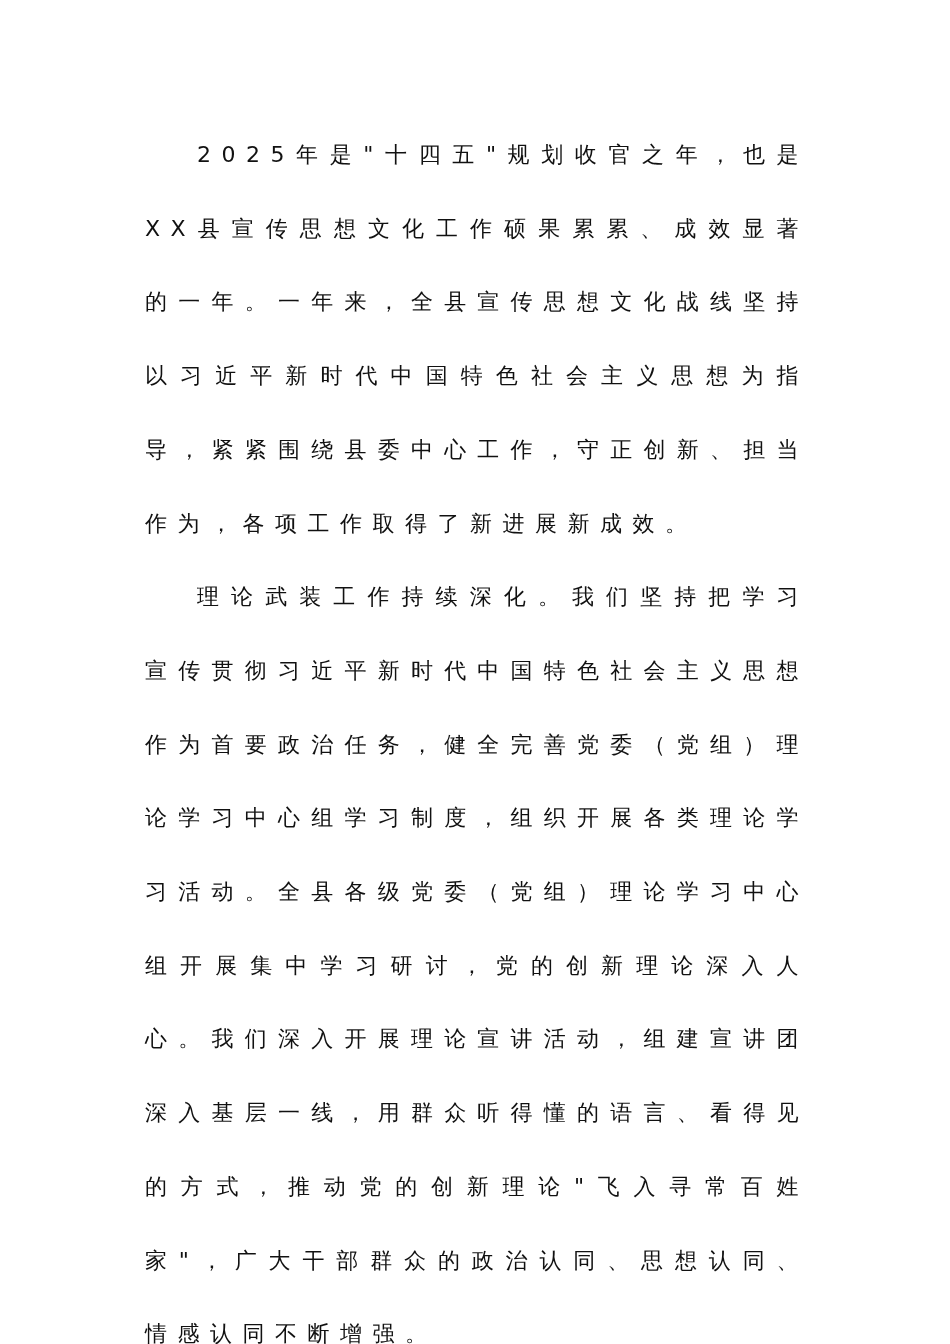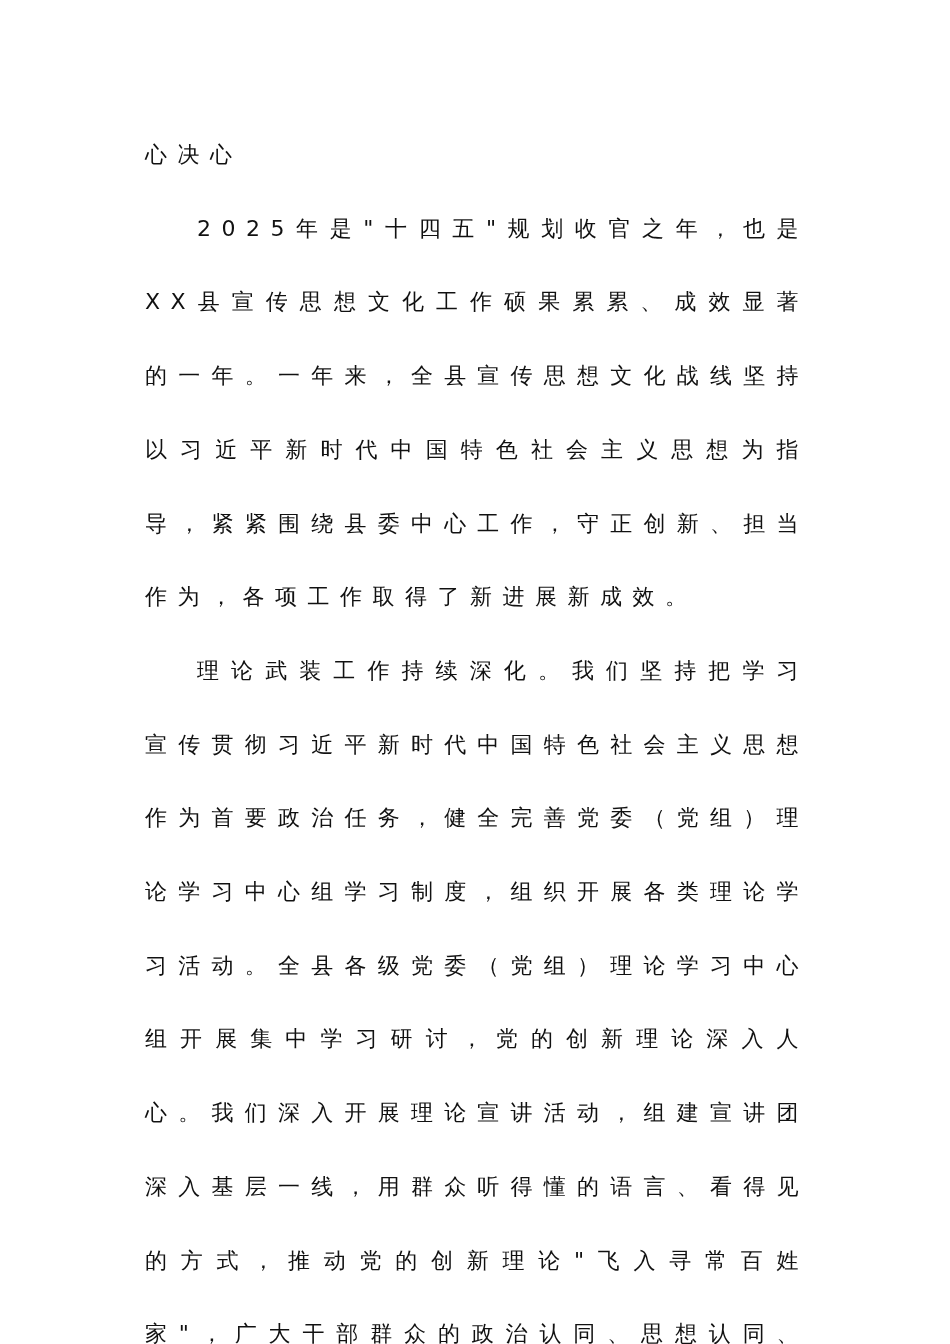--- a/index.html
+++ b/index.html
@@ -31,16 +31,15 @@
       word-break: break-all;
     }
     .para.indent {
       text-indent: 52px;
     }
   </style>
 </head>
 <body>
 
 <div class="page">
-  <p class="para">心决心</p>
   <p class="para indent">2025年是"十四五"规划收官之年，也是XX县宣传思想文化工作硕果累累、成效显著的一年。一年来，全县宣传思想文化战线坚持以习近平新时代中国特色社会主义思想为指导，紧紧围绕县委中心工作，守正创新、担当作为，各项工作取得了新进展新成效。</p>
   <p class="para indent">理论武装工作持续深化。我们坚持把学习宣传贯彻习近平新时代中国特色社会主义思想作为首要政治任务，健全完善党委（党组）理论学习中心组学习制度，组织开展各类理论学习活动。全县各级党委（党组）理论学习中心组开展集中学习研讨，党的创新理论深入人心。我们深入开展理论宣讲活动，组建宣讲团深入基层一线，用群众听得懂的语言、看得见的方式，推动党的创新理论"飞入寻常百姓家"，广大干部群众的政治认同、思想认同、情感认同不断增强。</p>
 </div>
 
 </body></html>

